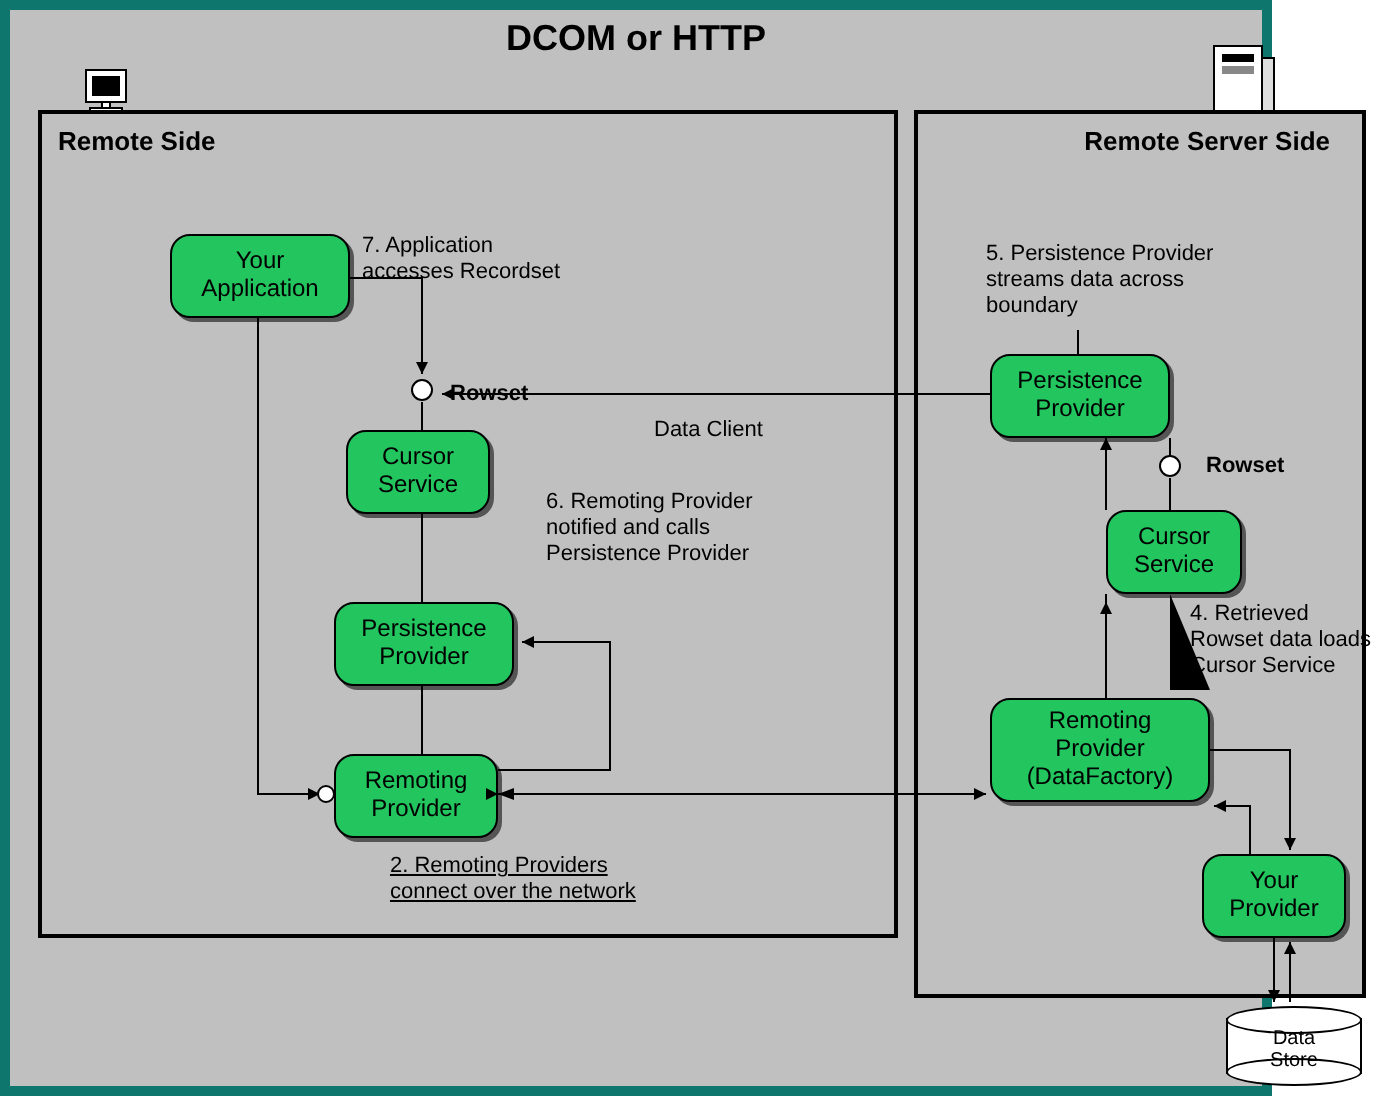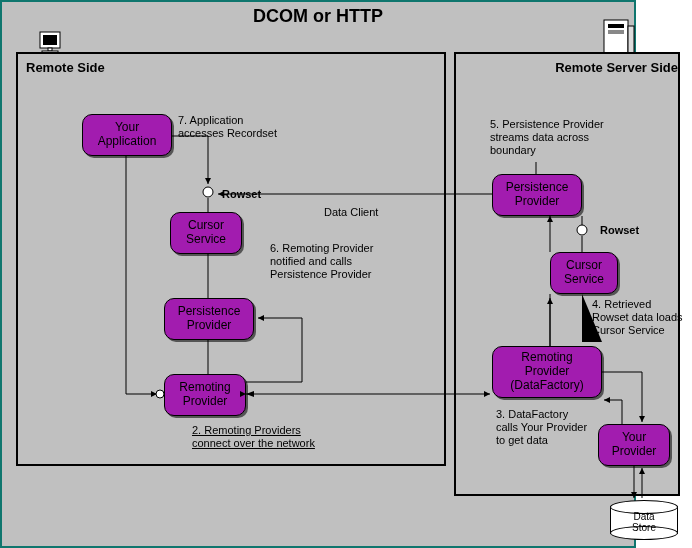--- a/index.html
+++ b/index.html
@@ -8,21 +8,21 @@
     background: #fff;
     width: 692px;
     height: 548px;
     position: relative;
   }
   .canvas {
     position: absolute;
     left: 0; top: 0;
     width: 636px; height: 548px;
     background: #c0c0c0;
-    border: 2px solid #0f766e;
+    border: 5px solid #0f766e;
     box-sizing: border-box;
   }
   .title {
     position: absolute;
     top: 4px;
     left: 0; right: 0;
     text-align: center;
     font-weight: bold;
     font-size: 18px;
   }
@@ -32,21 +32,21 @@
     background: #c0c0c0;
     box-sizing: border-box;
   }
   .panel-label {
     position: absolute;
     font-weight: bold;
     font-size: 13px;
   }
   .node {
     position: absolute;
-    background: #a21caf;
+    background: #22c55e;
     border: 1px solid #000;
     border-radius: 10px;
     box-shadow: 2px 2px 0 #555;
     font-size: 12px;
     display: flex;
     align-items: center;
     justify-content: center;
     text-align: center;
     padding: 4px 6px;
     box-sizing: border-box;
@@ -127,21 +127,21 @@
     <rect x="8" y="12" width="16" height="4" fill="#888"></rect>
     <rect x="28" y="8" width="6" height="34" fill="#ddd" stroke="#000"></rect>
     <rect x="6" y="42" width="24" height="6" fill="#fff" stroke="#000"></rect>
   </svg>
 
   <div class="panel" style="left:14px; top:50px; width:430px; height:414px;">
     <div class="panel-label" style="left:8px; top:6px;">Remote Side</div>
   </div>
 
   <div class="panel" style="left:452px; top:50px; width:226px; height:444px;">
-    <div class="panel-label" style="right:0; top:6px;">Remote Server Side</div>
+    <div class="panel-label" style="right:16px; top:6px;">Remote Server Side</div>
   </div>
 
   <div class="node" style="left:80px; top:112px; width:90px; height:42px;">Your<br>Application</div>
   <div class="node" style="left:168px; top:210px; width:72px; height:42px;">Cursor<br>Service</div>
   <div class="node" style="left:162px; top:296px; width:90px; height:42px;">Persistence<br>Provider</div>
   <div class="node" style="left:162px; top:372px; width:82px; height:42px;">Remoting<br>Provider</div>
 
   <div class="node" style="left:490px; top:172px; width:90px; height:42px;">Persistence<br>Provider</div>
   <div class="node" style="left:548px; top:250px; width:68px; height:42px;">Cursor<br>Service</div>
   <div class="node" style="left:490px; top:344px; width:110px; height:52px;">Remoting<br>Provider<br>(DataFactory)</div>
@@ -152,21 +152,20 @@
     <div class="bot"></div>
     <div class="top"></div>
     <div class="txt">Data<br>Store</div>
   </div>
 
   <div class="label bold" style="left:220px; top:186px;">Rowset</div>
   <div class="label bold" style="left:598px; top:222px;">Rowset</div>
   <div class="label" style="left:322px; top:204px;">Data Client</div>
 
   <div class="label" style="left:190px; top:422px; width:160px;text-decoration:underline;">2. Remoting Providers<br>connect over the network</div>
-  <div class="label" style="left:494px; top:406px; width:110px;">3. DataFactory<br>calls Your Provider<br>to get data</div>
   <div class="label" style="left:590px; top:296px; width:100px;">4. Retrieved<br>Rowset data loads<br>Cursor Service</div>
   <div class="label" style="left:488px; top:116px; width:160px;">5. Persistence Provider<br>streams data across<br>boundary</div>
   <div class="label" style="left:268px; top:240px; width:130px;">6. Remoting Provider<br>notified and calls<br>Persistence Provider</div>
   <div class="label" style="left:176px; top:112px; width:120px;">7. Application<br>accesses Recordset</div>
 
   <svg class="wires">
     <defs>
       <marker id="ah" markerWidth="8" markerHeight="8" refX="6" refY="3" orient="auto">
         <path d="M0,0 L6,3 L0,6 Z" fill="#000"></path>
       </marker>

